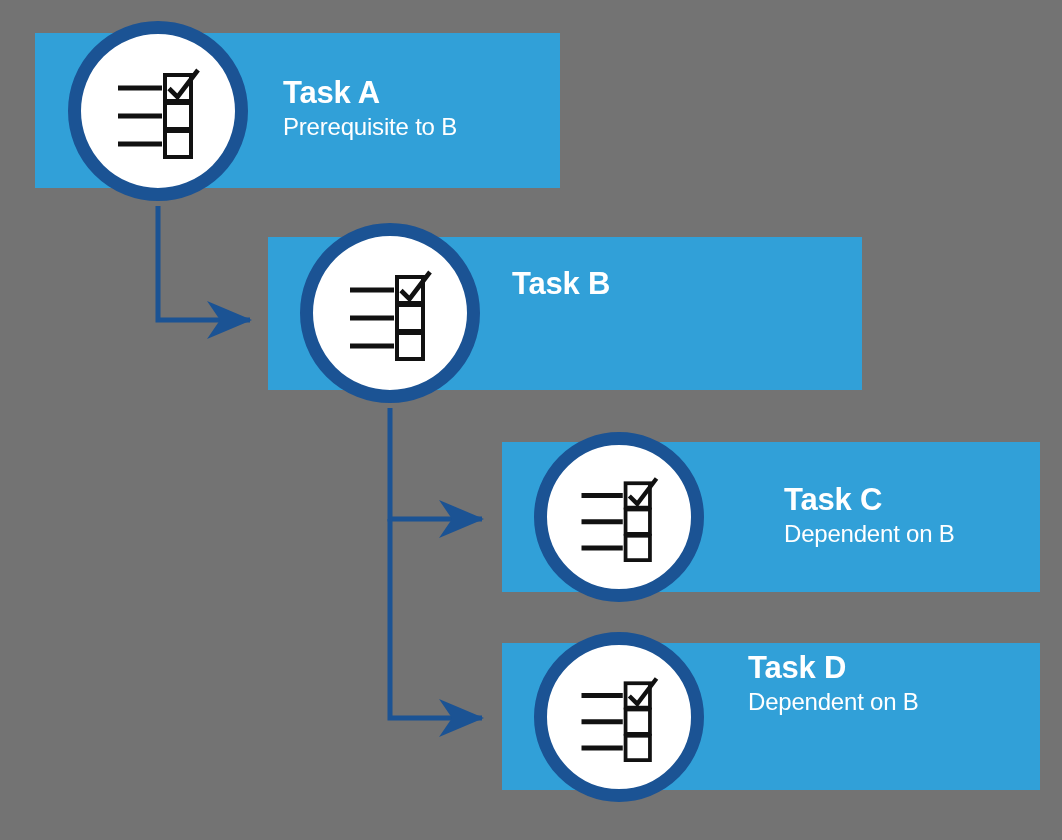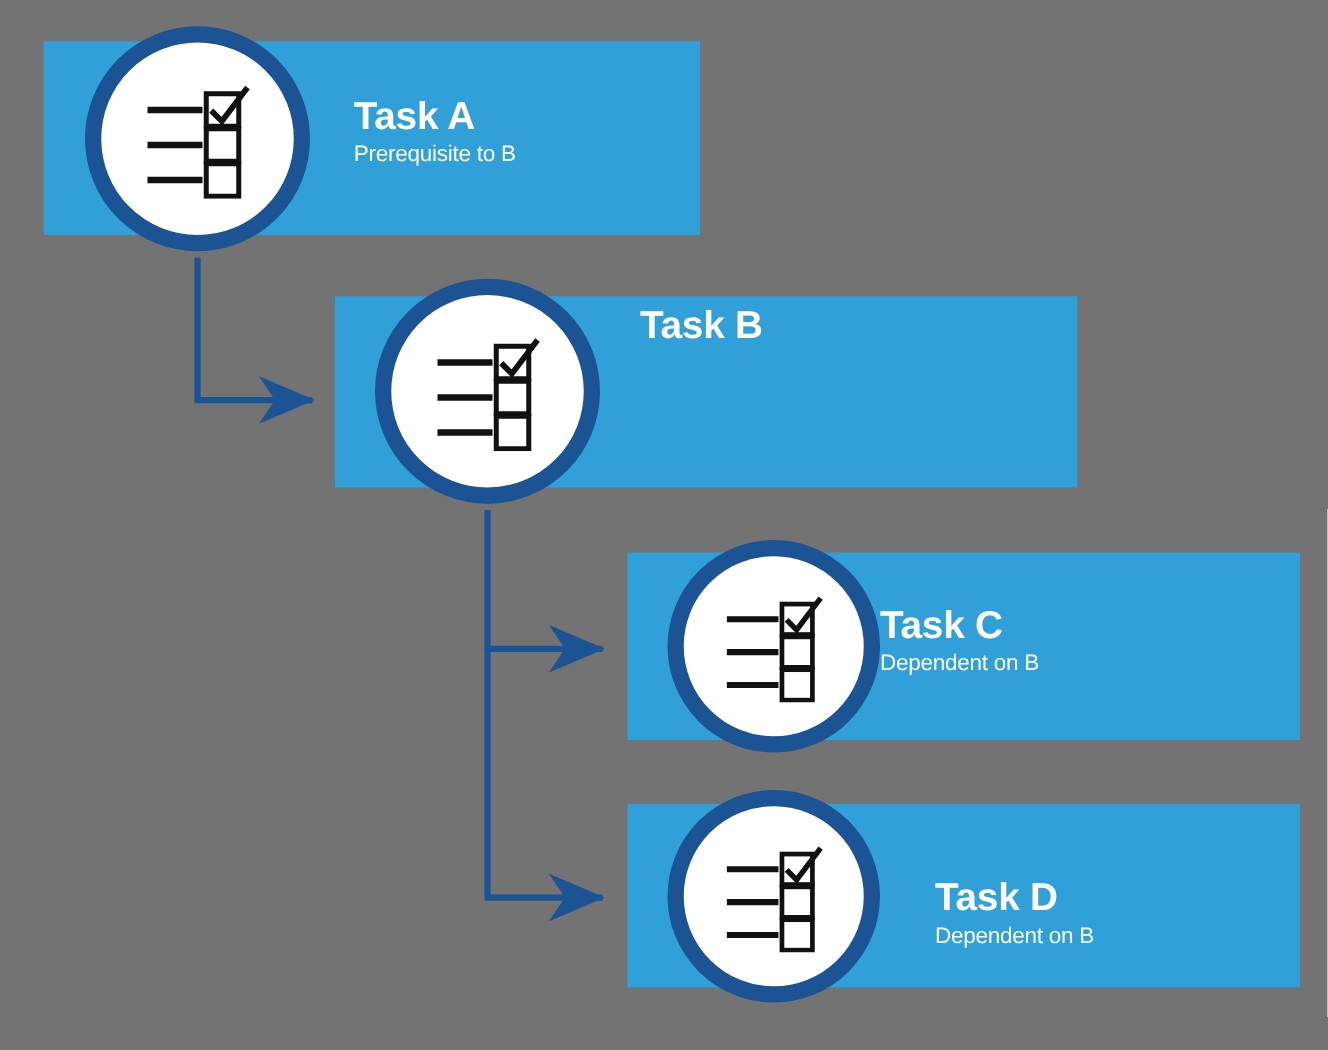--- a/index.html
+++ b/index.html
@@ -62,21 +62,21 @@
     line-height: 1.0;
   }
   .task-title {
     font-size: 31px;
     font-weight: bold;
     letter-spacing: -0.2px;
     white-space: nowrap;
     margin-bottom: 5px;
   }
   .task-desc-line {
-    font-size: 18px;
+    font-size: 24px;
     font-weight: normal;
     letter-spacing: -0.2px;
     white-space: nowrap;
     line-height: 1.17;
   }
 </style>
 </head>
 <body>
 
 <div id="diagram-canvas">
@@ -124,55 +124,55 @@
       <line x1="8" y1="25" x2="52" y2="25" stroke="#111111" stroke-width="5.2" stroke-linecap="butt"></line>
       <rect x="55" y="12" width="26" height="26" fill="none" stroke="#111111" stroke-width="4"></rect>
       <path d="M59,25.5 L67.5,34 L88,7" fill="none" stroke="#111111" stroke-width="4.6" stroke-linecap="butt" stroke-linejoin="miter"></path>
       <line x1="8" y1="53" x2="52" y2="53" stroke="#111111" stroke-width="5.2" stroke-linecap="butt"></line>
       <rect x="55" y="40" width="26" height="26" fill="none" stroke="#111111" stroke-width="4"></rect>
       <line x1="8" y1="81" x2="52" y2="81" stroke="#111111" stroke-width="5.2" stroke-linecap="butt"></line>
       <rect x="55" y="68" width="26" height="26" fill="none" stroke="#111111" stroke-width="4"></rect>
     </svg>
   </div>
 
-  <div class="task-text" style="left:512px; top:244px;">
+  <div class="task-text" style="left:512px; top:268px;">
     <div class="task-title">Task B</div>
   </div>
 
   <div class="task-card" style="left:502px; top:442px; width:538px; height:150px;"></div>
 
   <div class="icon-badge" style="left:534px; top:432px; width:170px; height:170px;">
     <svg class="checklist-icon" width="90" height="90" viewBox="0 0 96 96">
       <line x1="8" y1="25" x2="52" y2="25" stroke="#111111" stroke-width="5.2" stroke-linecap="butt"></line>
       <rect x="55" y="12" width="26" height="26" fill="none" stroke="#111111" stroke-width="4"></rect>
       <path d="M59,25.5 L67.5,34 L88,7" fill="none" stroke="#111111" stroke-width="4.6" stroke-linecap="butt" stroke-linejoin="miter"></path>
       <line x1="8" y1="53" x2="52" y2="53" stroke="#111111" stroke-width="5.2" stroke-linecap="butt"></line>
       <rect x="55" y="40" width="26" height="26" fill="none" stroke="#111111" stroke-width="4"></rect>
       <line x1="8" y1="81" x2="52" y2="81" stroke="#111111" stroke-width="5.2" stroke-linecap="butt"></line>
       <rect x="55" y="68" width="26" height="26" fill="none" stroke="#111111" stroke-width="4"></rect>
     </svg>
   </div>
 
-  <div class="task-text" style="left:704px; top:484px;">
+  <div class="task-text" style="left:784px; top:484px;">
     <div class="task-title">Task C</div>
     <div class="task-desc-line">Dependent on B</div>
   </div>
 
   <div class="task-card" style="left:502px; top:643px; width:538px; height:147px;"></div>
 
   <div class="icon-badge" style="left:534px; top:632px; width:170px; height:170px;">
     <svg class="checklist-icon" width="90" height="90" viewBox="0 0 96 96">
       <line x1="8" y1="25" x2="52" y2="25" stroke="#111111" stroke-width="5.2" stroke-linecap="butt"></line>
       <rect x="55" y="12" width="26" height="26" fill="none" stroke="#111111" stroke-width="4"></rect>
       <path d="M59,25.5 L67.5,34 L88,7" fill="none" stroke="#111111" stroke-width="4.6" stroke-linecap="butt" stroke-linejoin="miter"></path>
       <line x1="8" y1="53" x2="52" y2="53" stroke="#111111" stroke-width="5.2" stroke-linecap="butt"></line>
       <rect x="55" y="40" width="26" height="26" fill="none" stroke="#111111" stroke-width="4"></rect>
       <line x1="8" y1="81" x2="52" y2="81" stroke="#111111" stroke-width="5.2" stroke-linecap="butt"></line>
       <rect x="55" y="68" width="26" height="26" fill="none" stroke="#111111" stroke-width="4"></rect>
     </svg>
   </div>
 
-  <div class="task-text" style="left:748px; top:702px;">
+  <div class="task-text" style="left:748px; top:652px;">
     <div class="task-title">Task D</div>
     <div class="task-desc-line">Dependent on B</div>
   </div>
 
 </div>
 
 </body></html>

